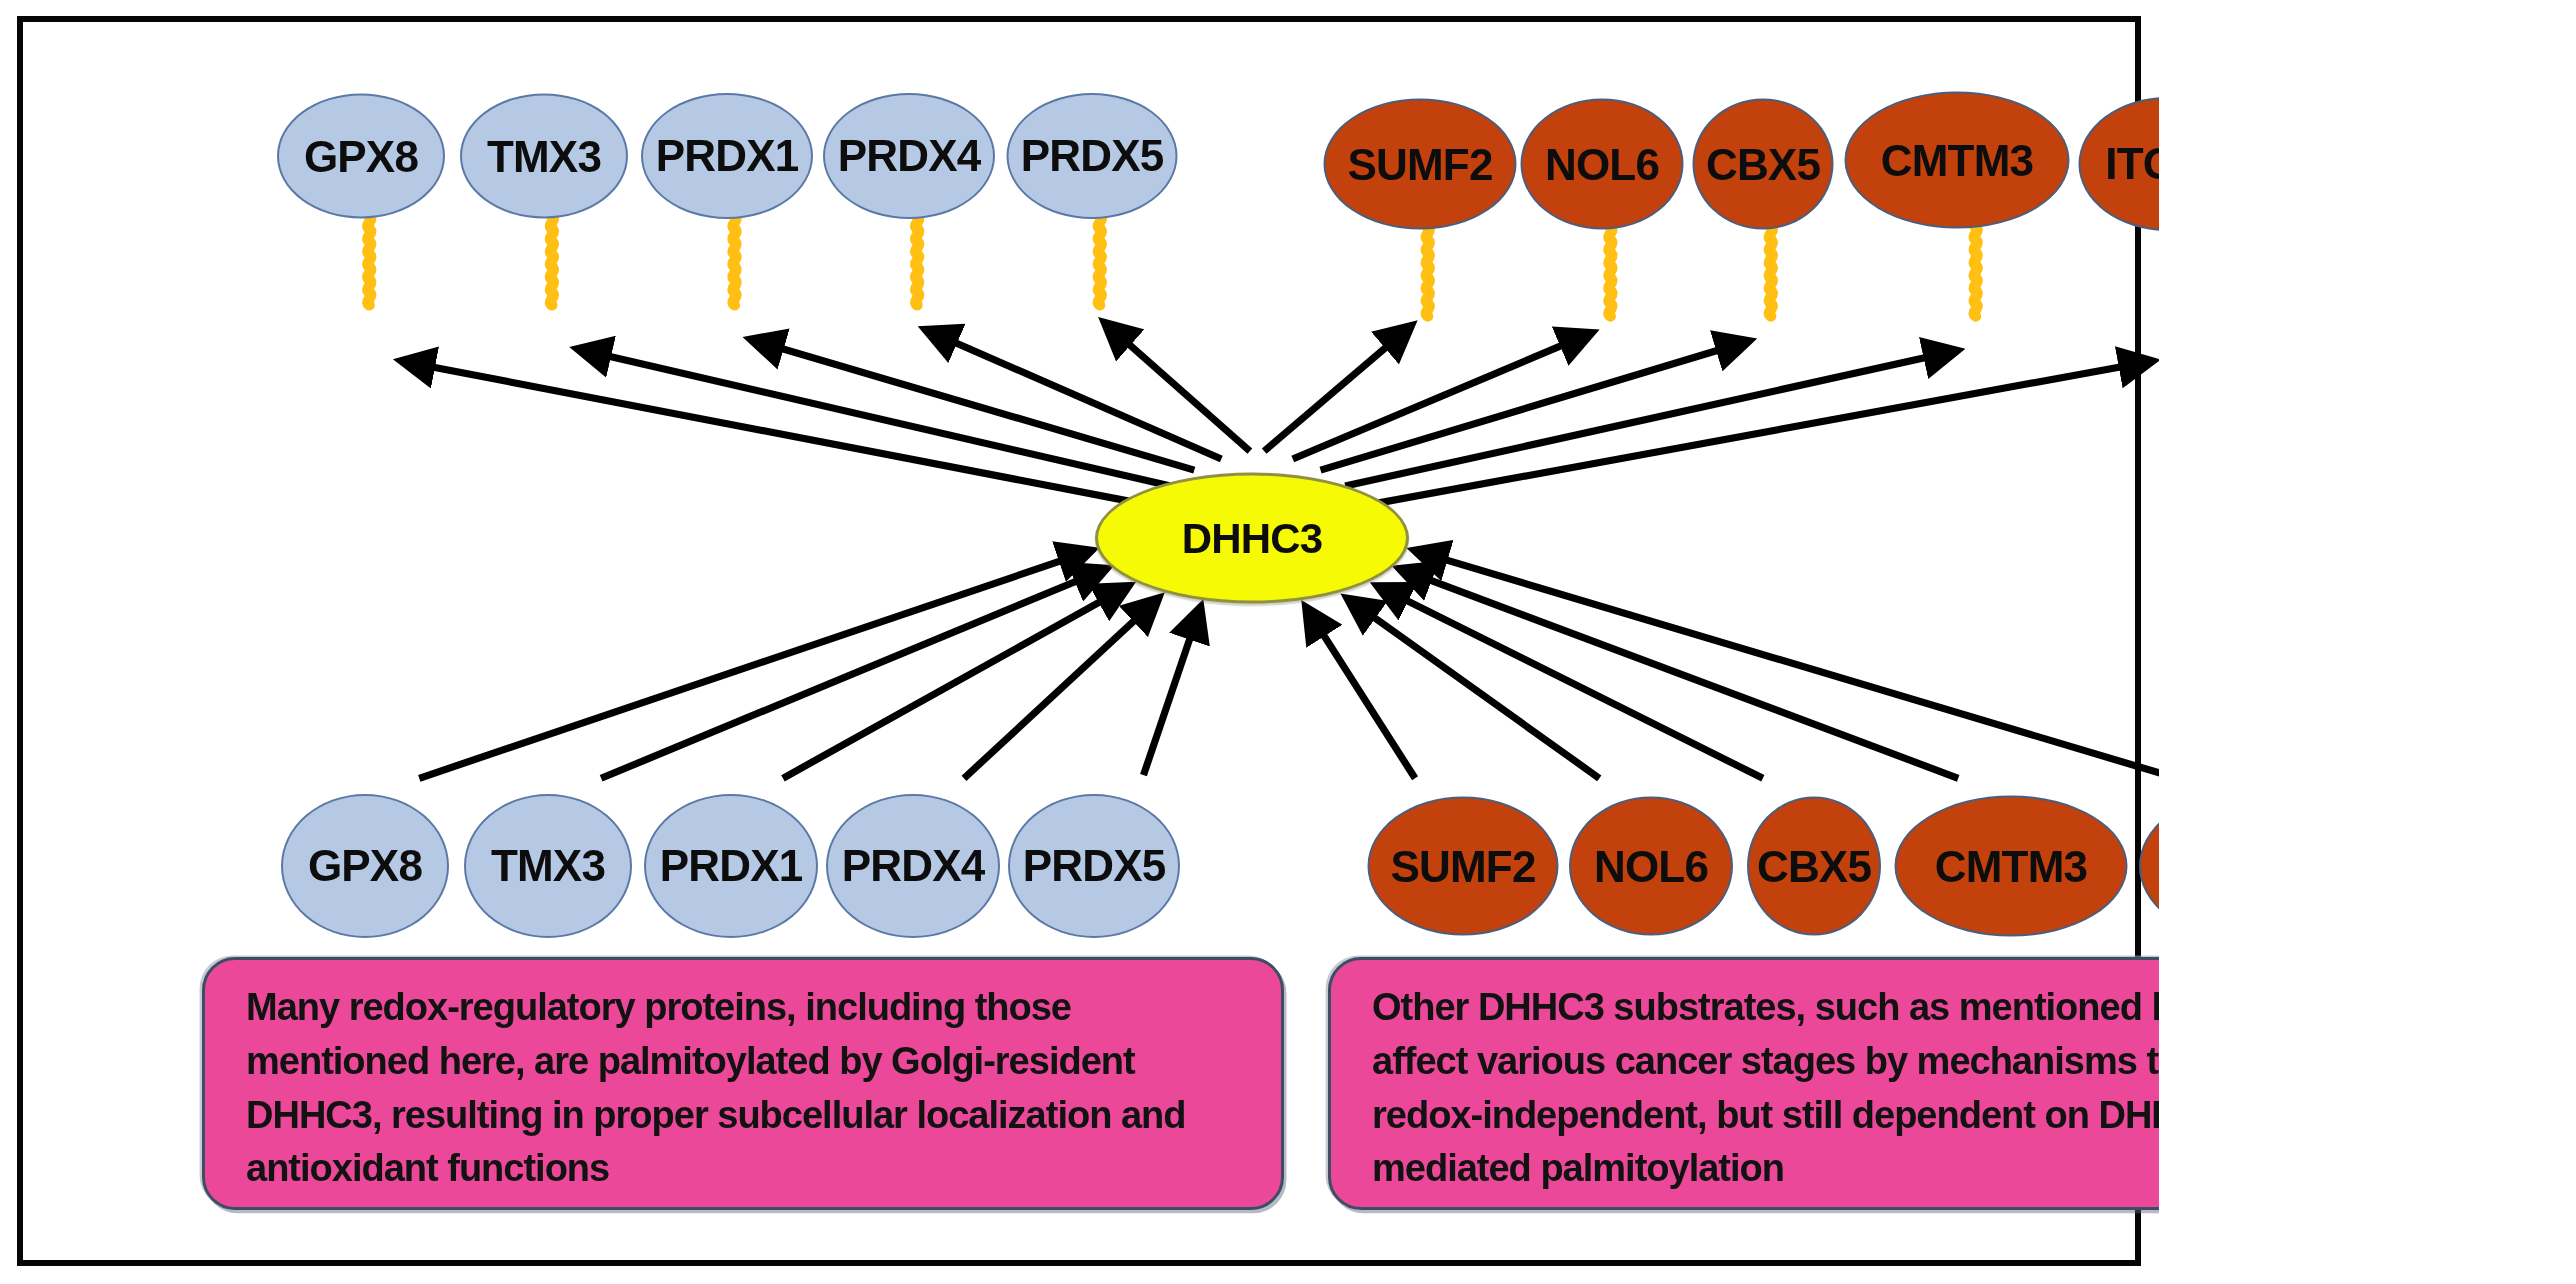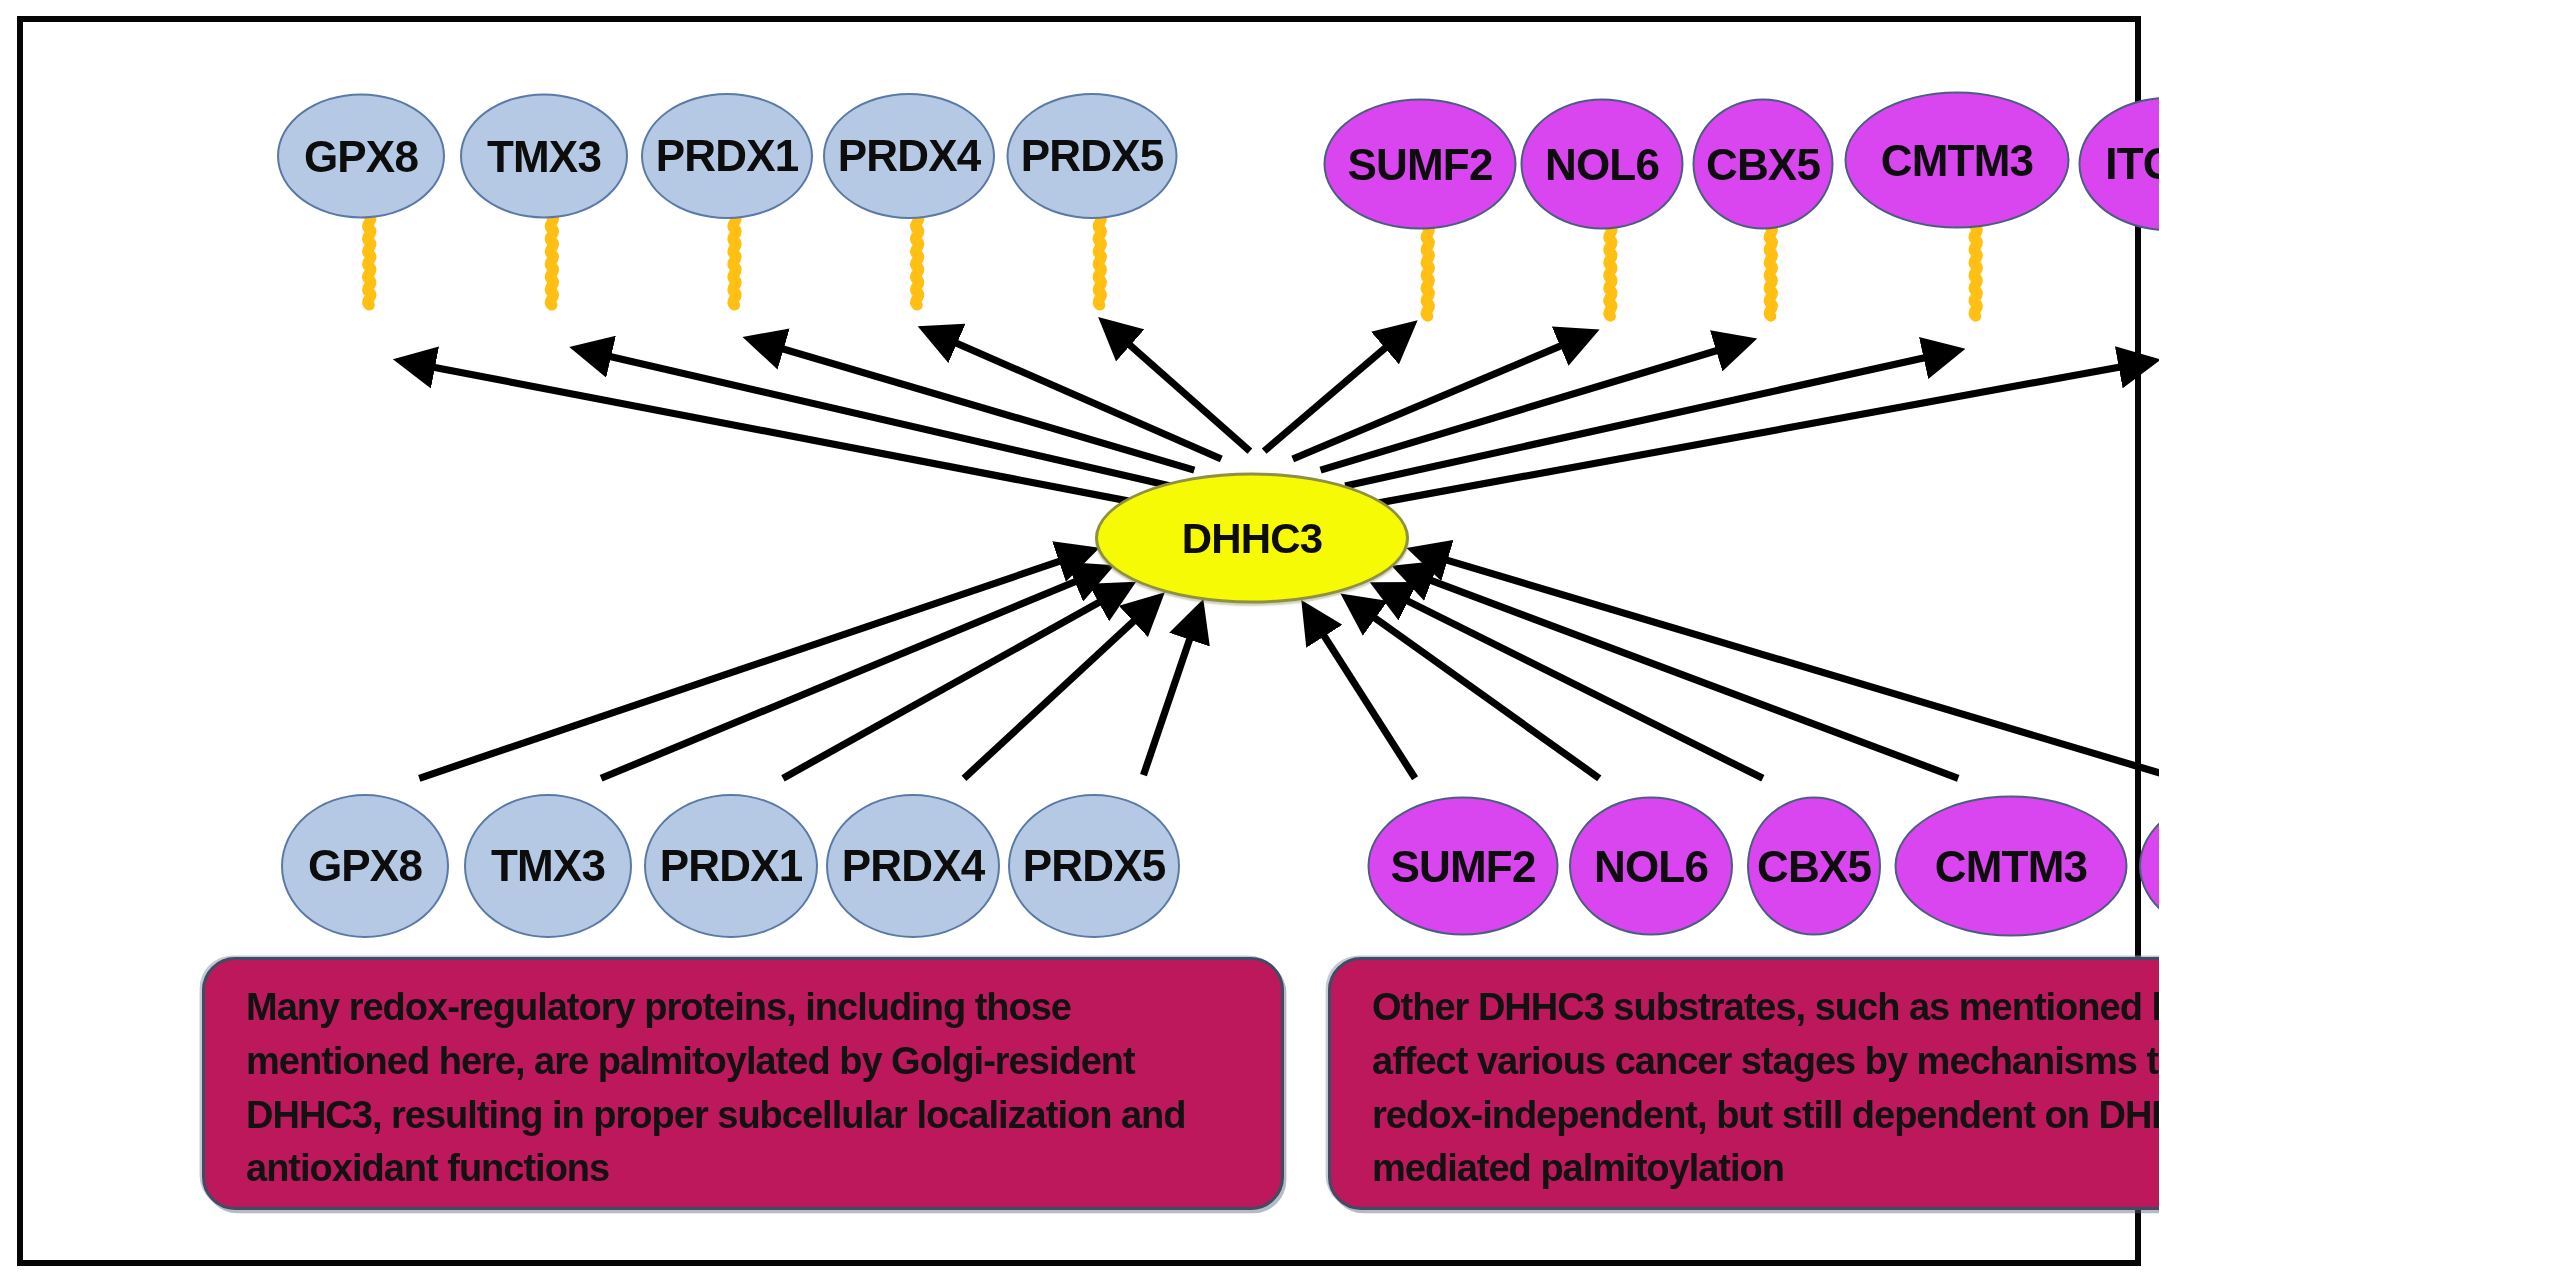--- a/index.html
+++ b/index.html
@@ -10,27 +10,27 @@
   .frame{position:absolute;left:16.7px;top:16px;right:18px;bottom:19px;border:6.4px solid #050505;}
   svg.wires{position:absolute;left:0;top:0;width:2576px;height:1285px;}
   .arrow{stroke:#000000;stroke-width:9;fill:none;}
   .tail{stroke:#ffc013;stroke-width:14;fill:none;stroke-linecap:round;}
   .node{
     position:absolute;transform:translate(-50%,-50%);
     border-radius:50%;display:flex;align-items:center;justify-content:center;
     font-weight:bold;font-size:44px;color:#0d0d0d;letter-spacing:-0.8px;white-space:nowrap;
   }
   .redox{background:#b6c9e4;border:2.4px solid #5b79a6;}
-  .other{background:#d946ef;border:2.4px solid #4b5e7e;}
+  .other{background:#c2410c;border:2.4px solid #4b5e7e;}
   .enzyme{
     background:#f6fa05;border:3.2px solid #8f9140;font-size:42px;letter-spacing:-0.8px;
     box-shadow:0 2.4px 1.6px rgba(120,120,90,0.35);
   }
   .note{
-    position:absolute;background:#be185d;border:3.2px solid #3e4d63;border-radius:33px;
+    position:absolute;background:#ec4899;border:3.2px solid #3e4d63;border-radius:33px;
     box-shadow:-2.4px -1.6px 0 rgba(150,160,175,0.55), 2.4px 3.2px 0 rgba(90,105,125,0.45);
     color:#121212;font-weight:bold;font-size:38px;line-height:1.42;letter-spacing:-1px;
     padding:20.6px 35px 20.6px 41px;box-sizing:border-box;
   }
 </style>
 </head>
 <body>
 
 <div class="stage">
   <div class="frame"></div>

